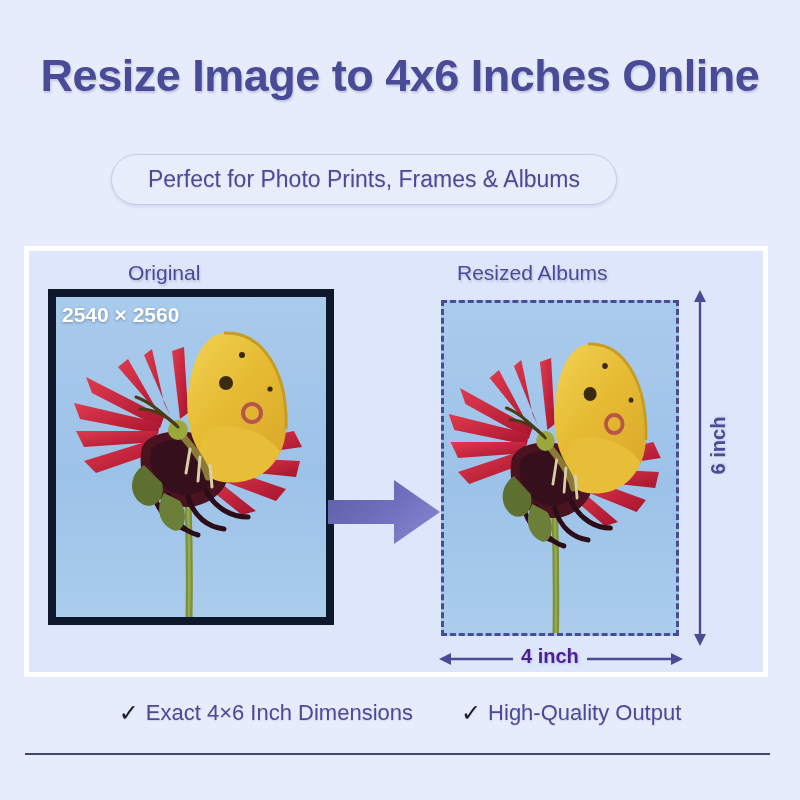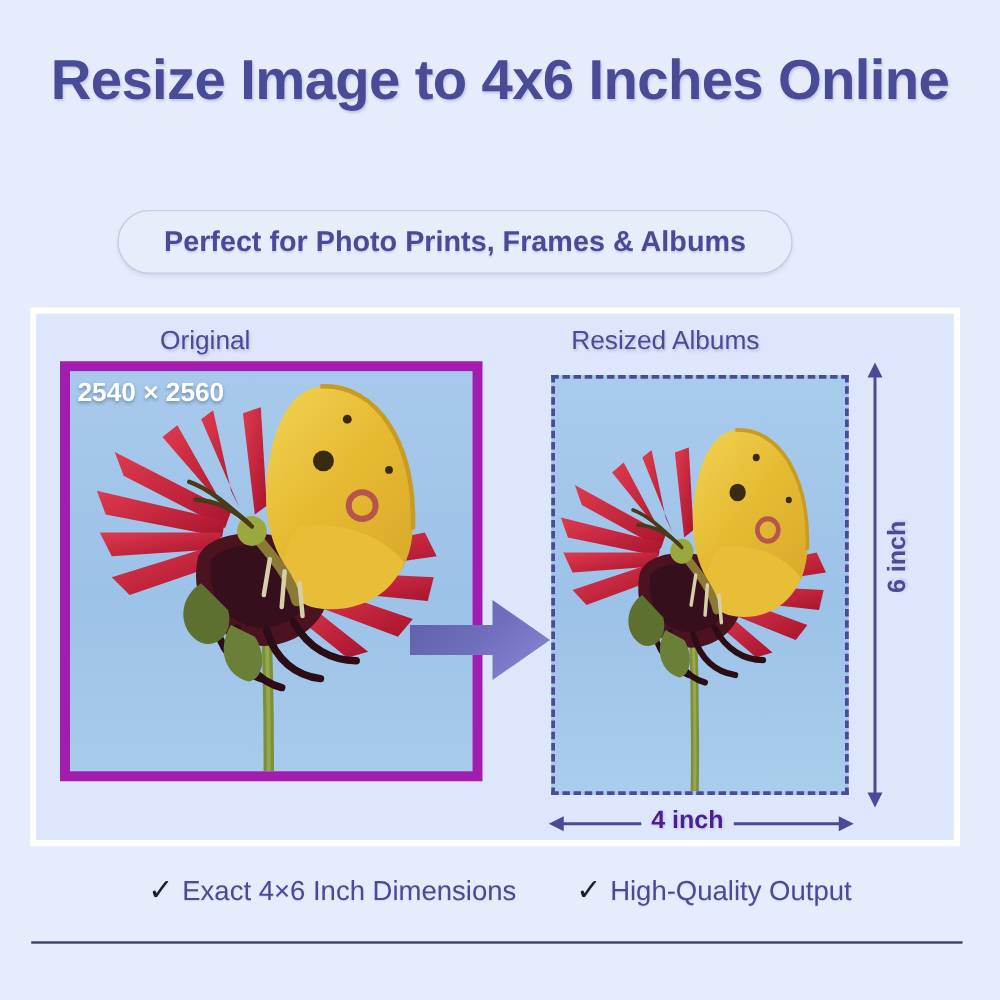--- a/index.html
+++ b/index.html
@@ -22,32 +22,31 @@
     left: 0;
     width: 800px;
     text-align: center;
   }
   .title {
     font-size: 45px;
     line-height: 1.25;
     font-weight: bold;
     color: #4a4b96;
     letter-spacing: -0.5px;
-    margin: 0 auto;
+    margin: 12px auto;
     width: 720px;
     text-shadow: 1px 2px 2px rgba(120,125,180,0.35);
   }
   .subtitle-wrap {
     position: absolute;
-    top: 168px;
+    top: 154px;
     left: 0;
     width: 728px;
     display: flex;
     justify-content: center;
-    font-weight: bold;
   }
   .subtitle-pill {
     border: 1.5px solid #c3cbe6;
     border-radius: 26px;
     padding: 11px 36px;
     background: #e8edfb;
     font-size: 23px;
     color: #4a4b96;
     box-shadow: 0 2px 3px rgba(120,125,180,0.18);
     text-shadow: 0 1px 1px rgba(140,145,200,0.28);
@@ -74,23 +73,23 @@
     white-space: nowrap;
   }
   .label-original { left: 128px; top: 261px; }
   .label-resized  { left: 457px; top: 261px; }
 
   
   .orig-frame {
     position: absolute;
     left: 48px;
     top: 289px;
-    width: 338px;
+    width: 286px;
     height: 336px;
-    background: #a21caf;
+    background: #0f172a;
     padding: 8px;
     box-sizing: border-box;
   }
   .photo {
     position: relative;
     width: 100%;
     height: 100%;
     overflow: hidden;
     background: linear-gradient(180deg, #a7c9ea 0%, #9dc2e8 55%, #a8cbeb 100%);
   }

